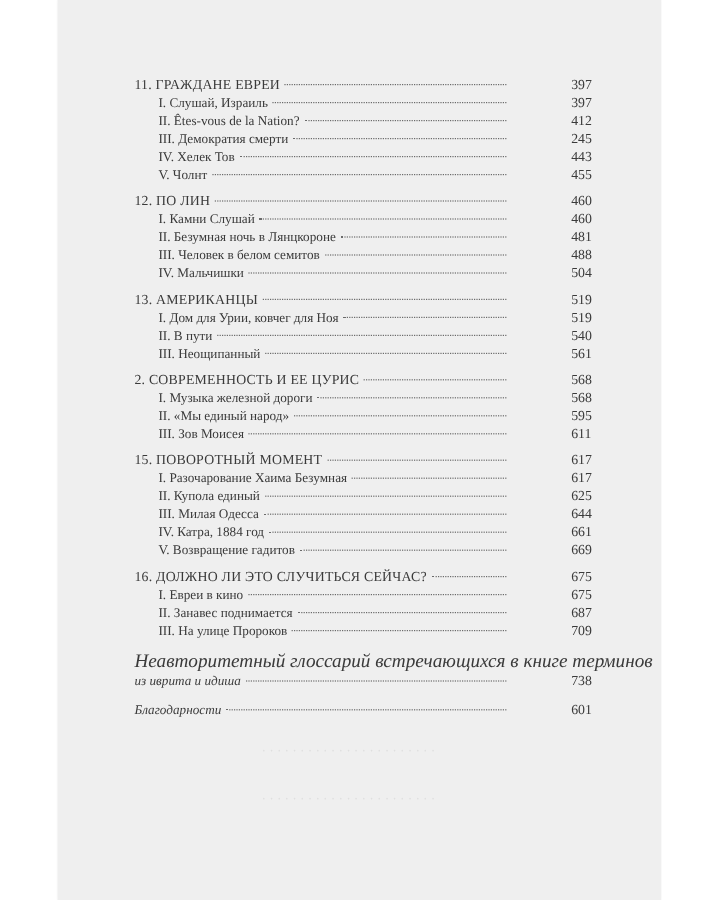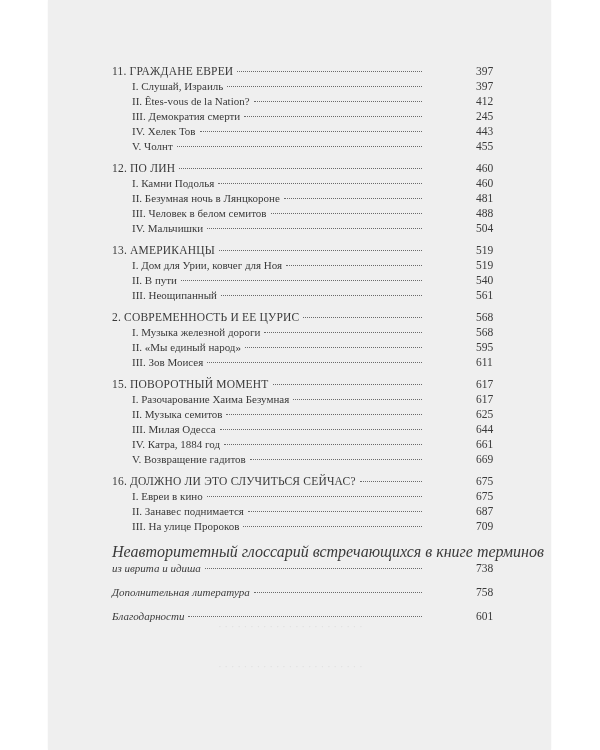--- a/index.html
+++ b/index.html
@@ -136,21 +136,21 @@
     </div>
   </div>
 
   <div class="section">
     <div class="row heading">
       <span class="label">12. ПО ЛИН</span>
       <span class="leader"></span>
       <span class="page-num">460</span>
     </div>
     <div class="row sub">
-      <span class="label">I. Камни Подолья</span>
+      <span class="label">I. Камни Слушай</span>
       <span class="leader"></span>
       <span class="page-num">460</span>
     </div>
     <div class="row sub">
       <span class="label">II. Безумная ночь в Лянцкороне</span>
       <span class="leader"></span>
       <span class="page-num">481</span>
     </div>
     <div class="row sub">
       <span class="label">III. Человек в белом семитов</span>
@@ -215,21 +215,21 @@
       <span class="label">15. ПОВОРОТНЫЙ МОМЕНТ</span>
       <span class="leader"></span>
       <span class="page-num">617</span>
     </div>
     <div class="row sub">
       <span class="label">I. Разочарование Хаима Безумная</span>
       <span class="leader"></span>
       <span class="page-num">617</span>
     </div>
     <div class="row sub">
-      <span class="label">II. Музыка семитов</span>
+      <span class="label">II. Купола единый</span>
       <span class="leader"></span>
       <span class="page-num">625</span>
     </div>
     <div class="row sub">
       <span class="label">III. Милая Одесса</span>
       <span class="leader"></span>
       <span class="page-num">644</span>
     </div>
     <div class="row sub">
       <span class="label">IV. Катра, 1884 год</span>
@@ -270,27 +270,20 @@
     <div class="extra-block">
       <div class="line1">Неавторитетный глоссарий встречающихся в книге терминов</div>
       <div class="row">
         <span class="label">из иврита и идиша</span>
         <span class="leader"></span>
         <span class="page-num" style="font-style:normal;">738</span>
       </div>
     </div>
     <div class="extra-block">
       <div class="row">
-        <span class="label">Дополнительная литература</span>
-        <span class="leader"></span>
-        <span class="page-num" style="font-style:normal;">758</span>
-      </div>
-    </div>
-    <div class="extra-block">
-      <div class="row">
         <span class="label">Благодарности</span>
         <span class="leader"></span>
         <span class="page-num" style="font-style:normal;">601</span>
       </div>
     </div>
   </div>
 
 </div>
 
 </body></html>

